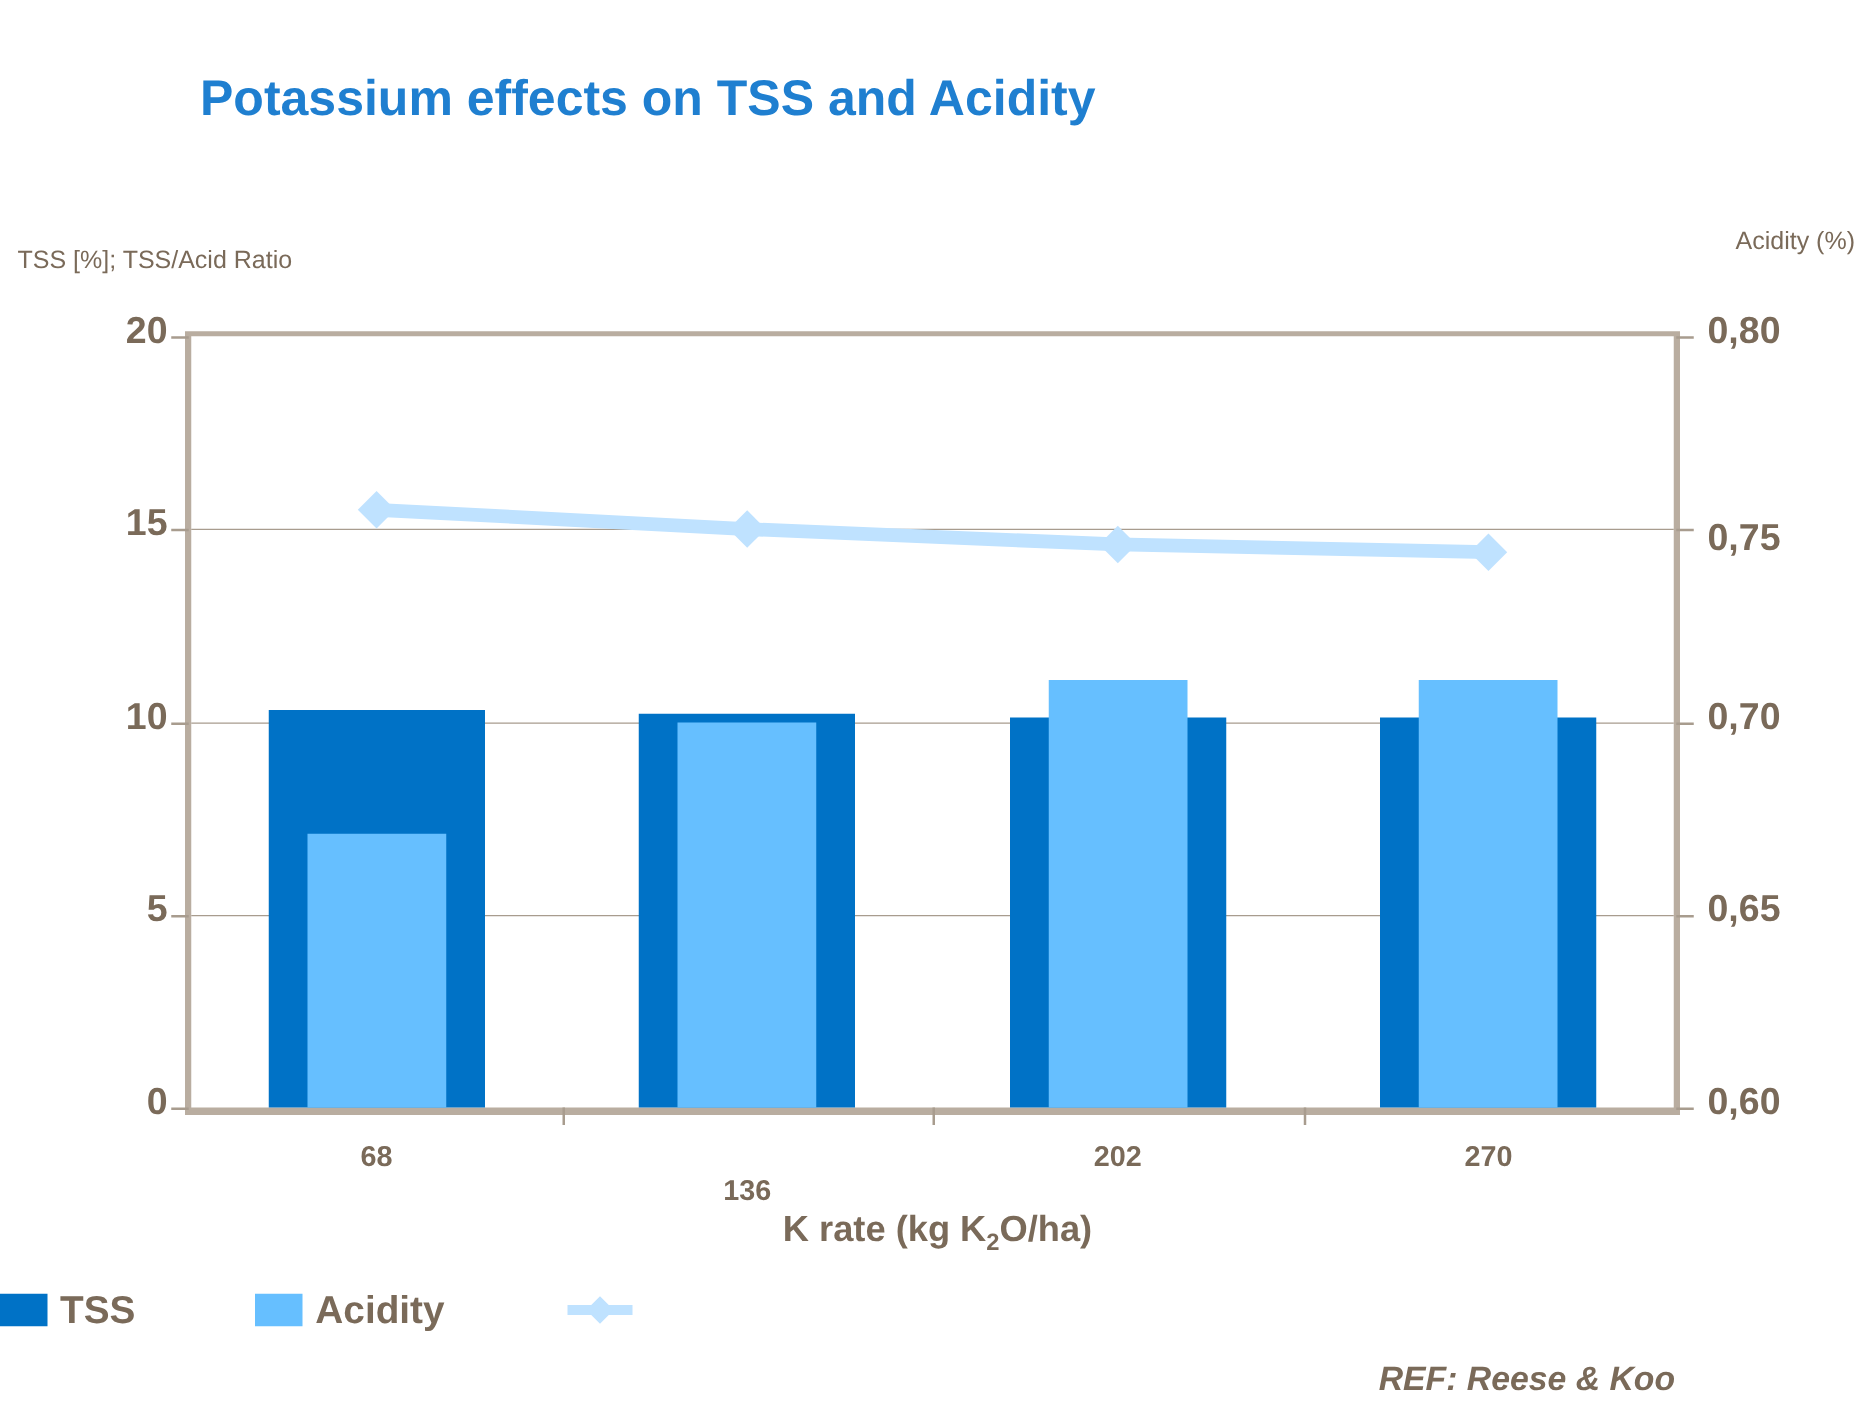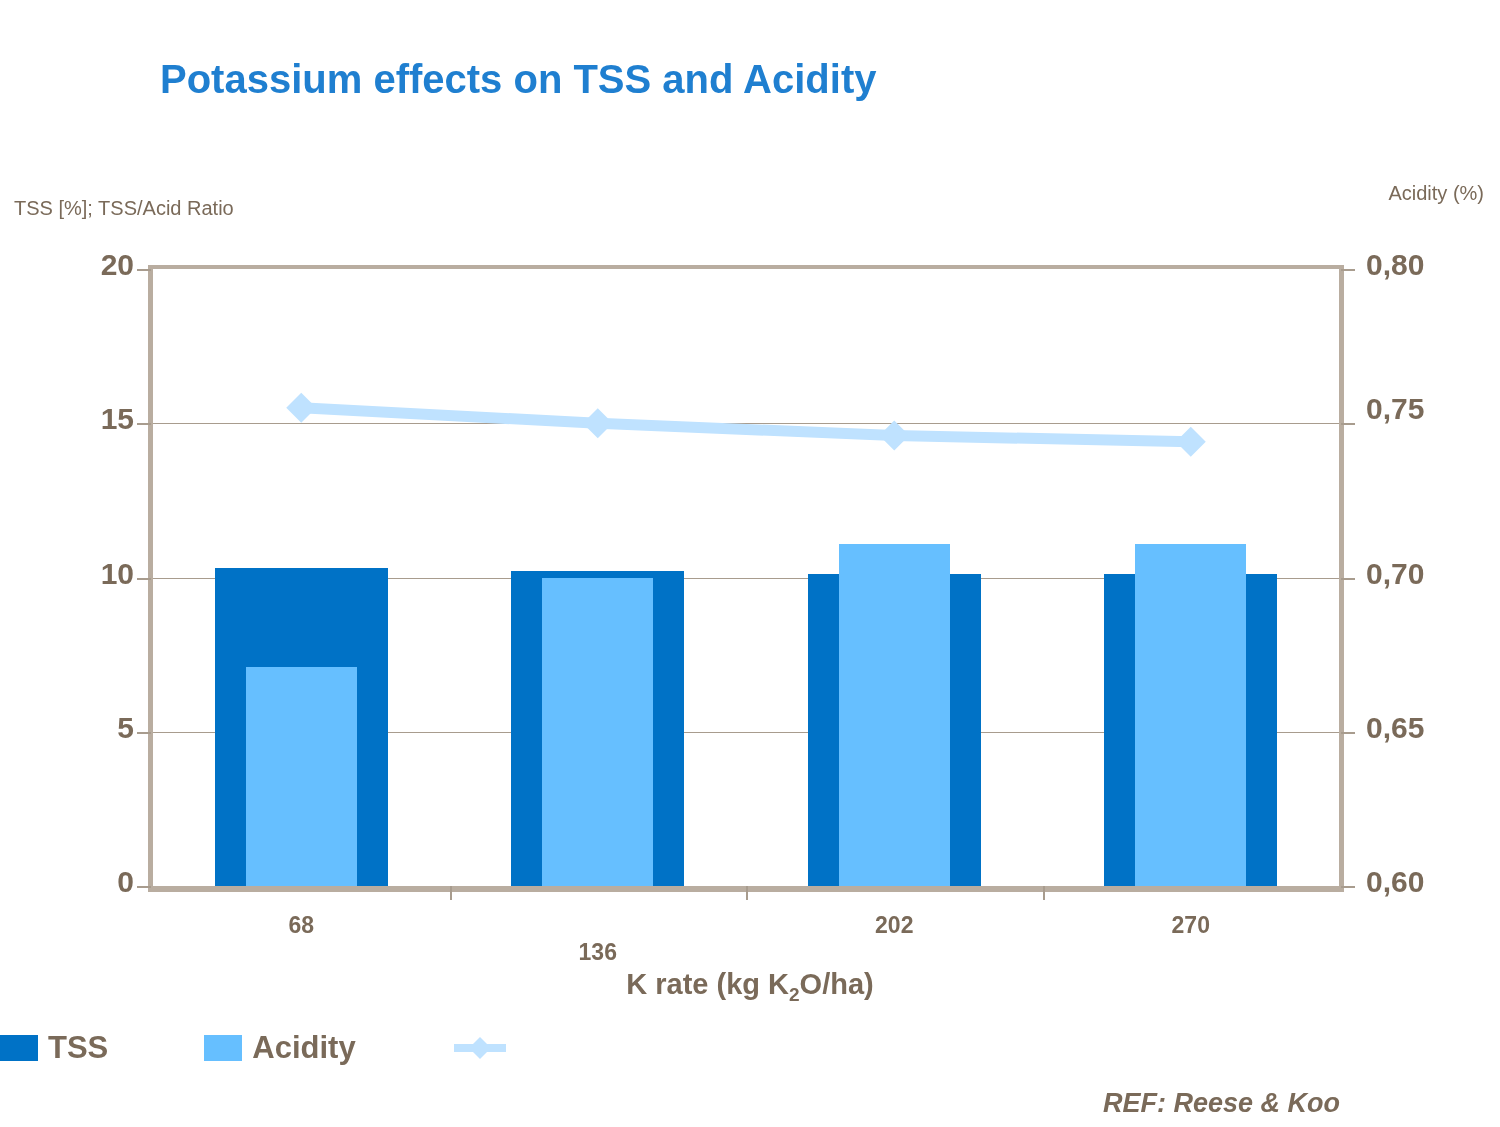--- a/index.html
+++ b/index.html
@@ -100,21 +100,21 @@
       <div class="ytick-label ytick-left" style="top: 710.75px; right: 1366px;">5</div>
       <div class="ytick-label ytick-left" style="top: 556.5px; right: 1366px;">10</div>
       <div class="ytick-label ytick-left" style="top: 402.25px; right: 1366px;">15</div>
       <div class="ytick-label ytick-left" style="top: 248px; right: 1366px;">20</div>
     </div>
 
   <div id="ytick-right-labels">
       <div class="ytick-label ytick-right" style="top: 865px; left: 1366px;">0,60</div>
       <div class="ytick-label ytick-right" style="top: 710.75px; left: 1366px;">0,65</div>
       <div class="ytick-label ytick-right" style="top: 556.5px; left: 1366px;">0,70</div>
-      <div class="ytick-label ytick-right" style="top: 392px; left: 1366px;">0,75</div>
+      <div class="ytick-label ytick-right" style="top: 414px; left: 1366px;">0,75</div>
       <div class="ytick-label ytick-right" style="top: 248px; left: 1366px;">0,80</div>
     </div>
 
   <div id="xtick-labels">
       <div class="xtick-label" style="left: 301.25px;">68</div>
       <div class="xtick-label" style="left: 597.75px; margin-top: 27px;">136</div>
       <div class="xtick-label" style="left: 894.25px;">202</div>
       <div class="xtick-label" style="left: 1190.75px;">270</div>
     </div>
 

